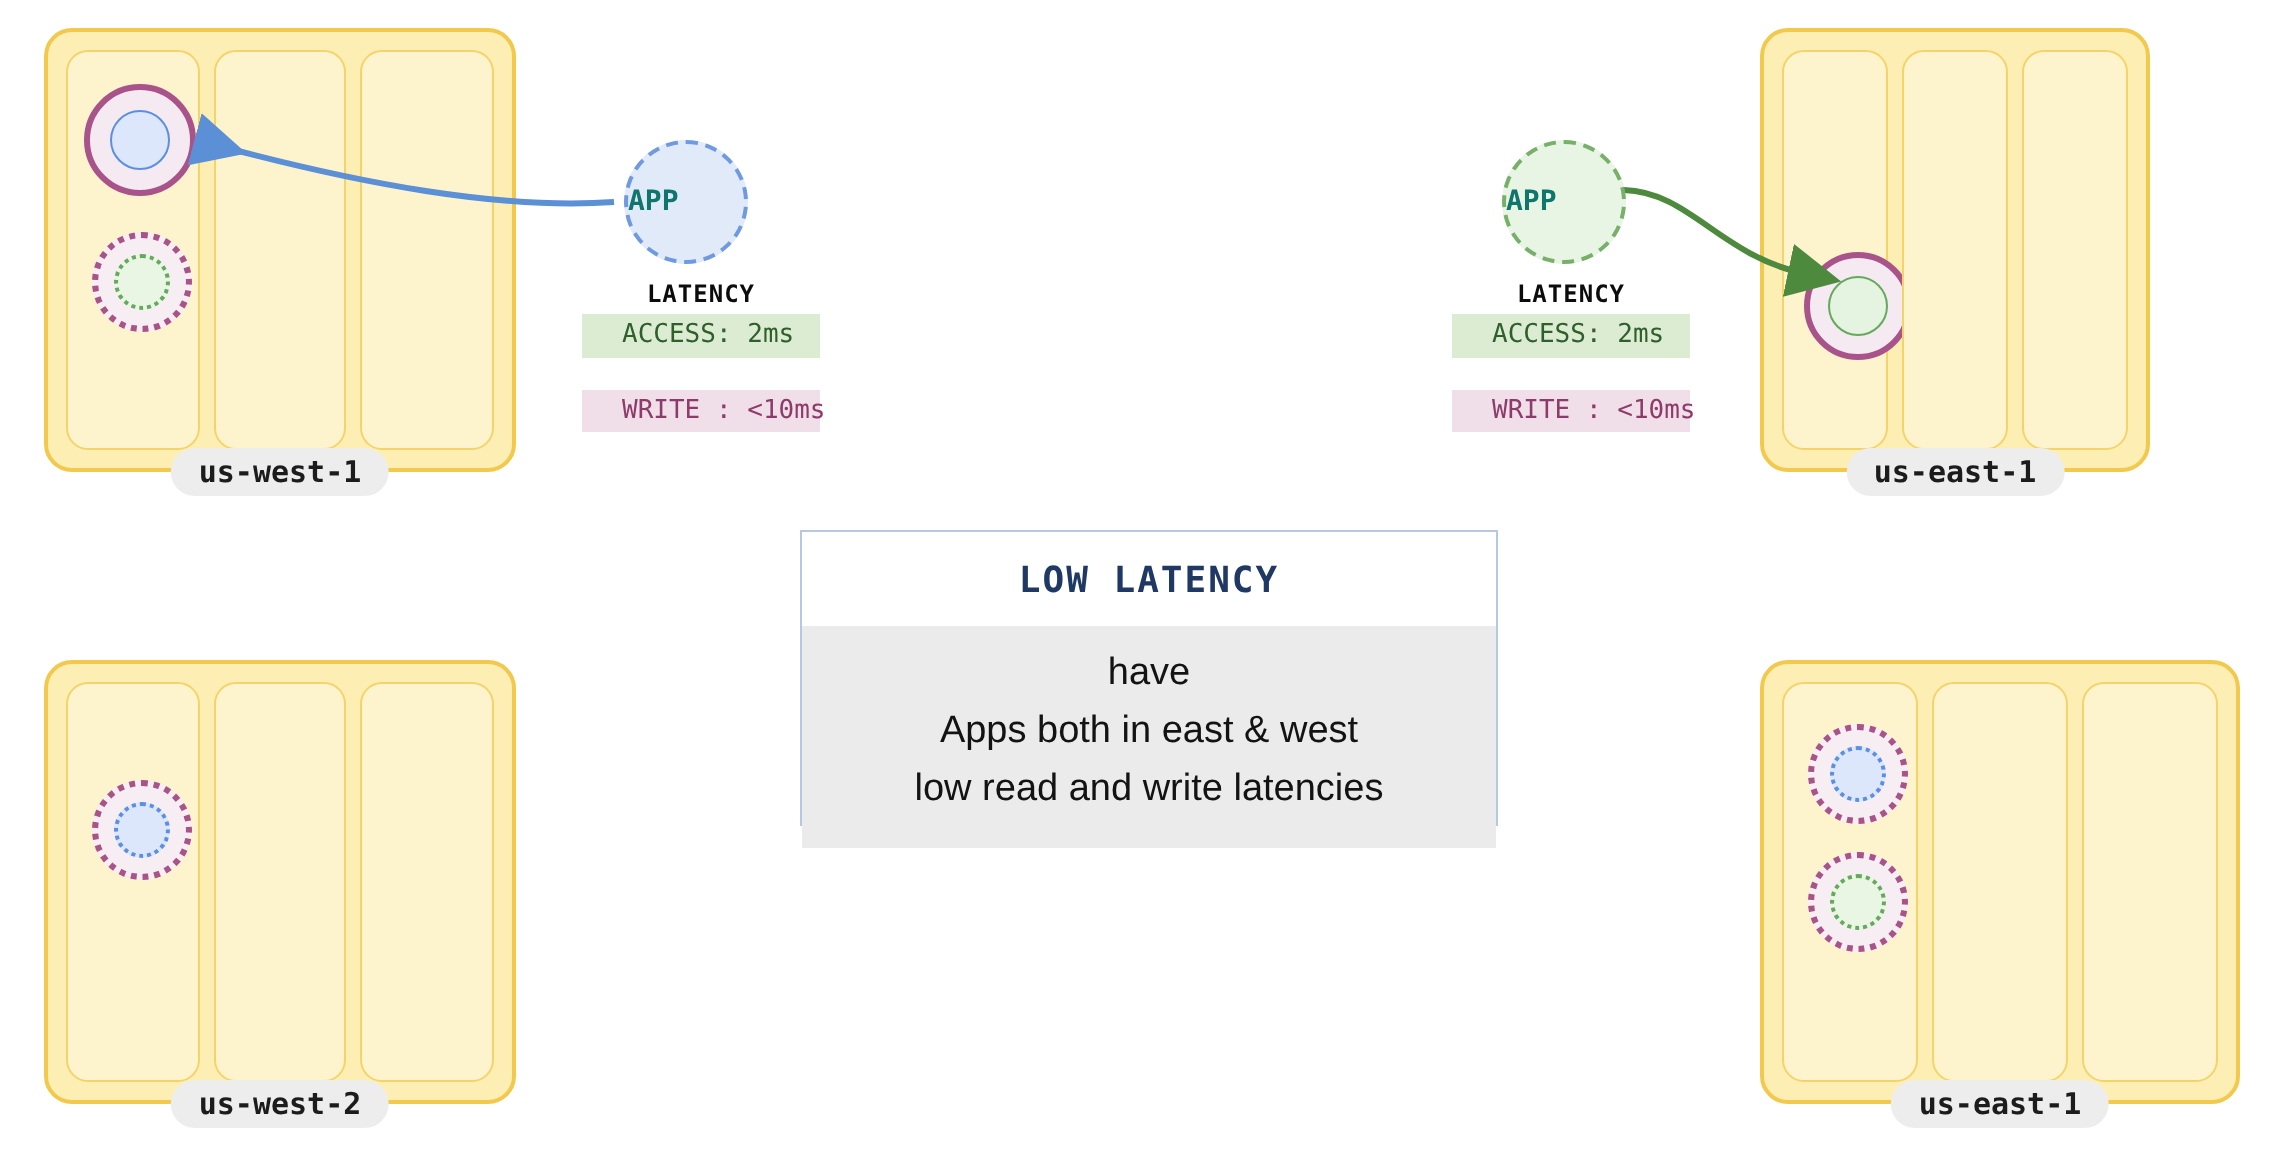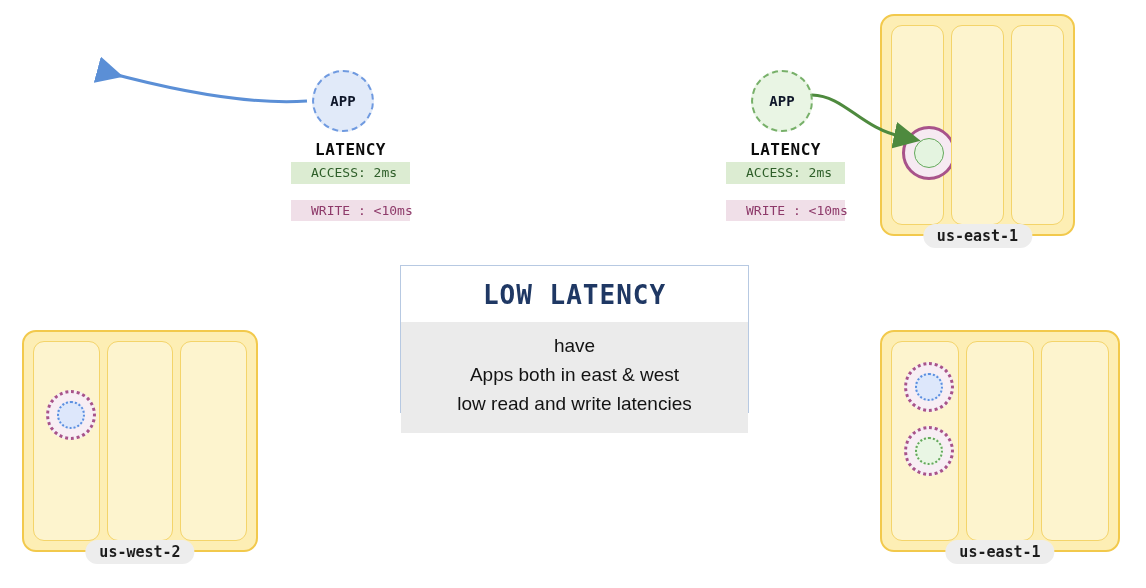--- a/index.html
+++ b/index.html
@@ -67,34 +67,34 @@
   .core.green-solid{ background:#e4f4e0; border:1.5px solid #64a95c; }
   .core.blue-dotted{ background:#dde7fb; border:2px dotted #5b8fe0; }
   .core.green-dotted{ background:#e9f6e4; border:2px dotted #64a95c; }
 
   
   .app{
     position:absolute;
     width:62px;height:62px;
     border-radius:50%;
     box-sizing:border-box;
-    display:flex;align-items:center;justify-content:center;
-    font-family:"DejaVu Sans Mono","Liberation Mono",monospace;
-    font-size:14px;font-weight:700;color:#0f172a;
+    display:flex;align-items:center;justify-content:flex-start;
+    font-family:"DejaVu Sans Mono","Liberation Mono",monospace;
+    font-size:14px;font-weight:700;color:#0f766e;
     z-index:5;
   }
   .app.blue{ background:#e1eaf9; border:2px dashed #6f9ae0; }
   .app.green{ background:#e9f5e4; border:2px dashed #77b069; }
 
   
   .lat{ position:absolute; z-index:5; }
   .lat-title{
     text-align:center;
     font-family:"DejaVu Sans Mono","Liberation Mono",monospace;
-    font-size:16px;font-weight:700;color:#0c0c0c;
+    font-size:12px;font-weight:700;color:#0c0c0c;
     letter-spacing:0.5px;
     margin-bottom:3px;
   }
   .lat-row{
     font-family:"DejaVu Sans Mono","Liberation Mono",monospace;
     font-size:13px;font-weight:400;
     padding:2px 20px;
     white-space:pre;
     line-height:1.35;
   }
@@ -105,21 +105,21 @@
   .infobox{
     position:absolute;
     box-sizing:border-box;
     border:1.5px solid #b7c9e2;
     background:#ffffff;
     z-index:4;
   }
   .infobox-title{
     text-align:center;
     font-family:"DejaVu Sans Mono","Liberation Mono",monospace;
-    font-size:26px;font-weight:700;
+    font-size:18px;font-weight:700;
     color:#1f3864;
     letter-spacing:1px;
     padding:14px 0 12px 0;
     background:#ffffff;
   }
   .infobox-body{
     background:#ebebeb;
     text-align:center;
     font-family:"Liberation Sans", sans-serif;
     font-size:19px;
@@ -127,20 +127,37 @@
     line-height:1.52;
     padding:10px 0 14px 0;
   }
   .arrow-svg{position:absolute;left:0;top:0;overflow:visible;pointer-events:none;z-index:3;}
 </style>
 </head>
 <body>
 
 <div class="canvas">
 
+  <div class="region" style="left:22px;top:14px;width:236px;height:222px;">
+    <div class="region-inner">
+      <div class="az">
+
+        <div class="node solid" style="left:8px;top:16px;width:56px;height:56px;">
+          <div class="core blue-solid" style="width:30px;height:30px;"></div>
+        </div>
+
+        <div class="node dotted" style="left:12px;top:90px;width:50px;height:50px;">
+          <div class="core green-dotted" style="width:28px;height:28px;"></div>
+        </div>
+      </div>
+      <div class="az"></div>
+      <div class="az"></div>
+    </div>
+    <div class="region-label">us-west-1</div>
+  </div>
 
   <div class="region" style="left:880px;top:14px;width:195px;height:222px;">
     <div class="region-inner">
       <div class="az">
         <div class="node solid" style="left:10px;top:100px;width:54px;height:54px;">
           <div class="core green-solid" style="width:30px;height:30px;"></div>
         </div>
       </div>
       <div class="az"></div>
       <div class="az"></div>

